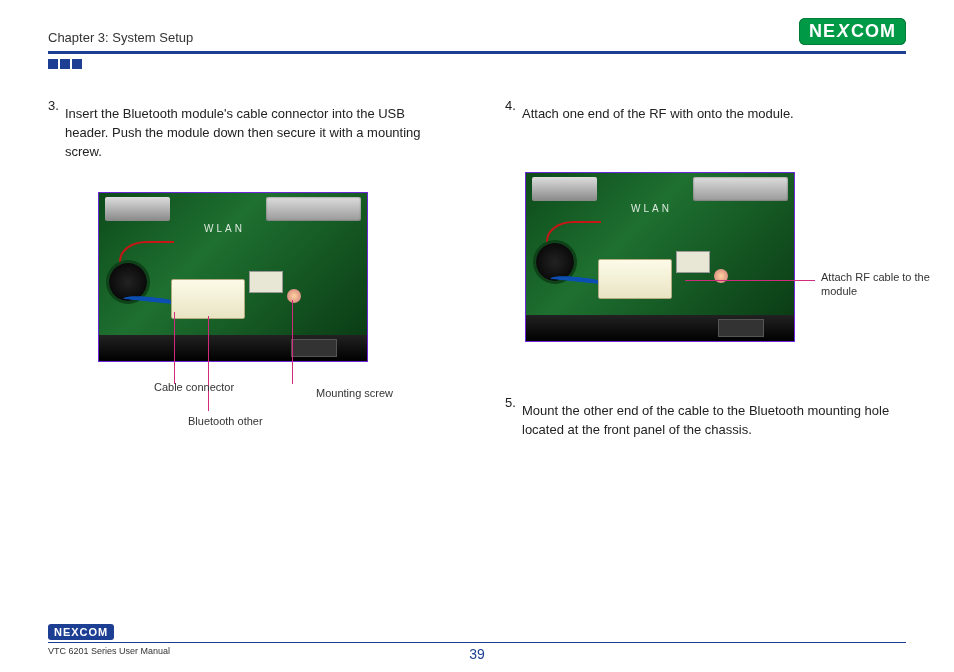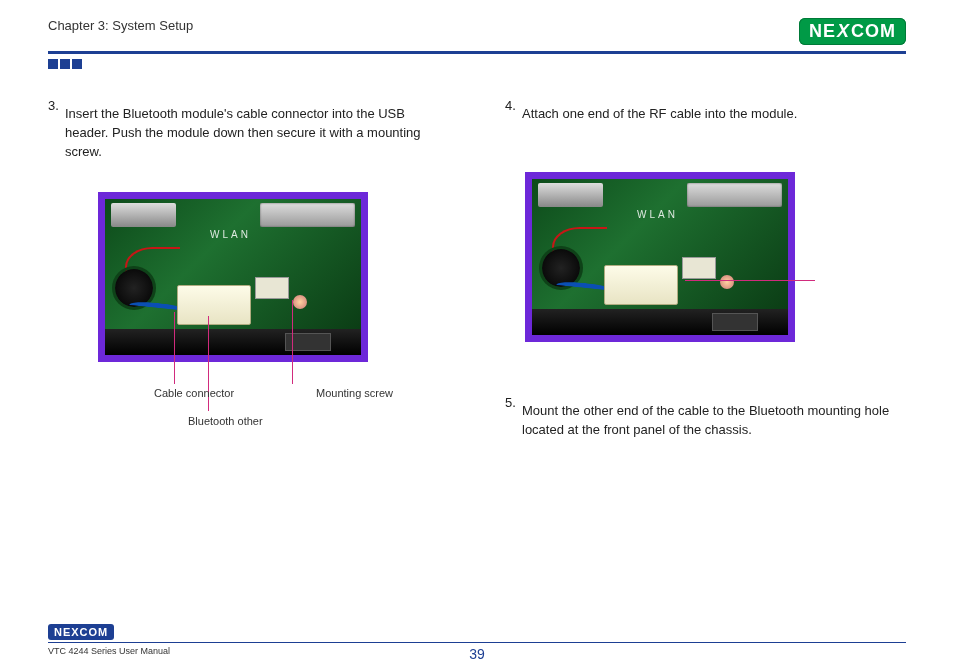--- a/index.html
+++ b/index.html
@@ -8,21 +8,21 @@
     height: 672px;
     font-family: "Segoe UI", Arial, sans-serif;
     background: #fff;
     color: #333;
     position: relative;
     padding: 18px 48px 22px 48px;
   }
   .header {
     display: flex;
     justify-content: space-between;
-    align-items: flex-start;
+    align-items: flex-end;
     margin-bottom: 6px;
   }
   .chapter-title {
     font-size: 13px;
     color: #333;
   }
   .logo-box {
     background: #009a46;
     border-radius: 6px;
     padding: 3px 10px;
@@ -63,21 +63,21 @@
   .step .txt { flex: 1; margin-top: 8px; }
   .figure {
     position: relative;
     margin-left: 50px;
     margin-top: 30px;
   }
   .board {
     width: 270px;
     height: 170px;
     background: #1d4ed8;
-    border: 7px solid #6d28d9;
+    border: 1px solid #6d28d9;
     position: relative;
     overflow: hidden;
   }
   .pcb {
     position: absolute;
     left: 0; right: 0; top: 0; bottom: 26px;
     background: linear-gradient(135deg, #0d4a1a, #1e7030 40%, #0b3d15);
   }
   .wlan-text {
     position: absolute;
@@ -249,58 +249,59 @@
         <div class="bt-chip"></div>
         <div class="screw-area"></div>
         <div class="bottom-edge"></div>
         <div class="conn-slot"></div>
       </div>
 
       <div class="callout-line" style="left:76px; top:120px; height:72px;"></div>
       <div class="callout-line" style="left:110px; top:124px; height:95px;"></div>
       <div class="callout-line" style="left:194px; top:108px; height:84px;"></div>
 
-      <div class="lbl" style="left:56px; top:194px;">Cable connector</div>
+      <div class="lbl" style="left:56px; top:188px;">Cable connector</div>
       <div class="lbl" style="left:90px; top:222px;">Bluetooth other</div>
       <div class="lbl" style="left:174px; top:194px;padding-left:44px;">Mounting screw</div>
     </div>
   </div>
 
   <div class="col">
     <div class="step">
       <div class="num">4.</div>
-      <div class="txt">Attach one end of the RF cable into the module.</div>
+      <div class="txt">Attach one end of the RF with onto the module.</div>
     </div>
 
     <div class="figure" style="margin-left:20px; margin-top:48px;">
       <div class="board">
         <div class="pcb"></div>
         <div class="big-conn2"></div>
         <div class="big-conn"></div>
         <div class="wlan-text">WLAN</div>
         <div class="red-wire"></div>
         <div class="fan"></div>
         <div class="blue-wire"></div>
         <div class="bt-module"></div>
         <div class="bt-chip"></div>
         <div class="screw-area"></div>
         <div class="bottom-edge"></div>
         <div class="conn-slot"></div>
       </div>
       <div class="callout-line h" style="left:160px; top:108px; width:130px; background:#d12b7d;"></div>
+      <div class="lbl" style="left:296px; top:98px; width:110px;">Attach RF cable to the module</div>
     </div>
 
     <div class="step" style="margin-top:52px;">
       <div class="num">5.</div>
       <div class="txt">Mount the other end of the cable to the Bluetooth mounting hole located at the front panel of the chassis.</div>
     </div>
   </div>
 
 </div>
 
 <div class="footer">
   <span class="footer-logo">NEXCOM</span>
   <div class="hr-bot"></div>
   <div class="footrow">
     <span class="pgnum">39</span>
-    <span>VTC 4244 Series User Manual</span>
+    <span>VTC 6201 Series User Manual</span>
   </div>
 </div>
 
 </body></html>

